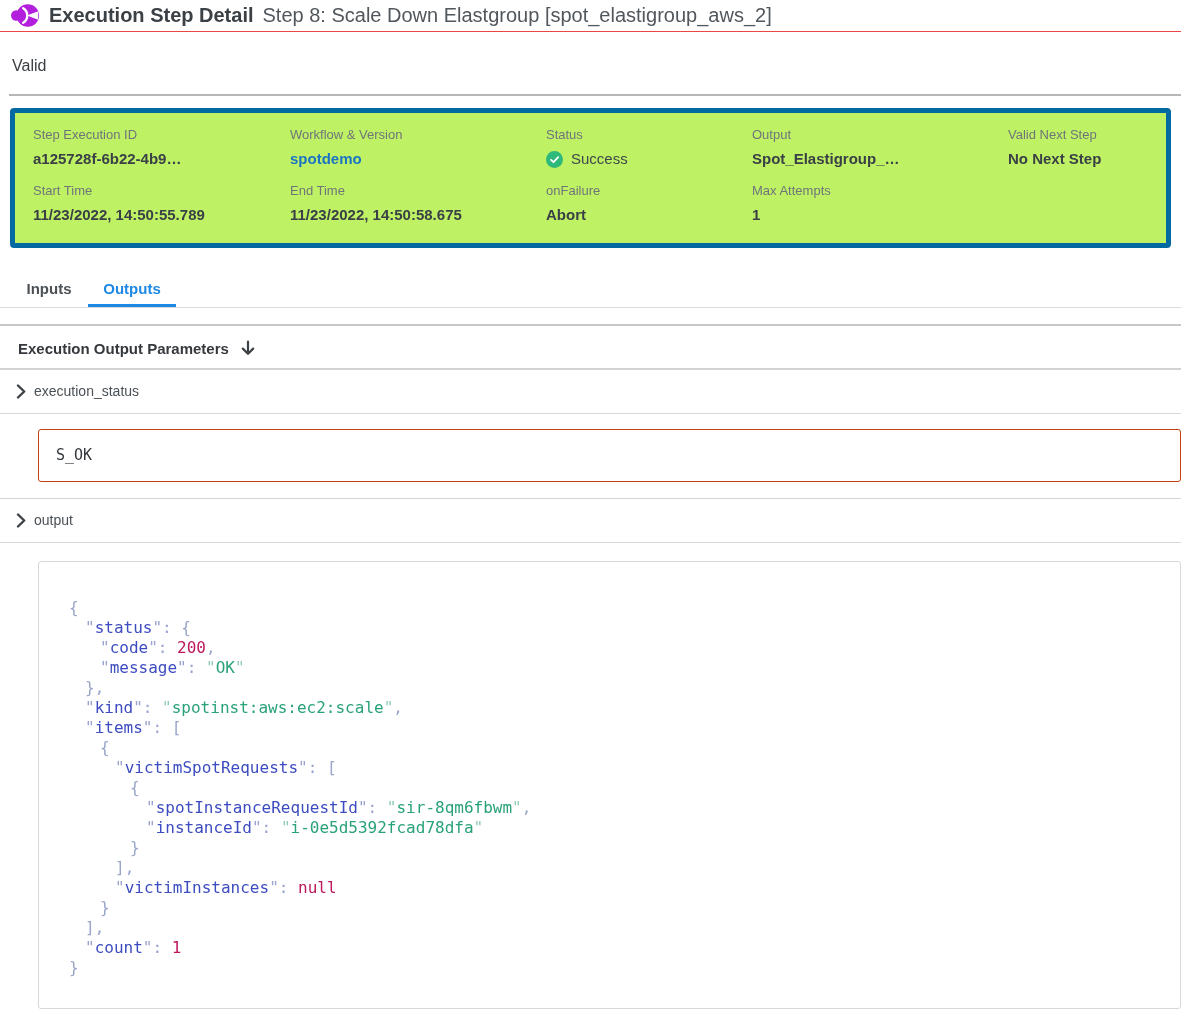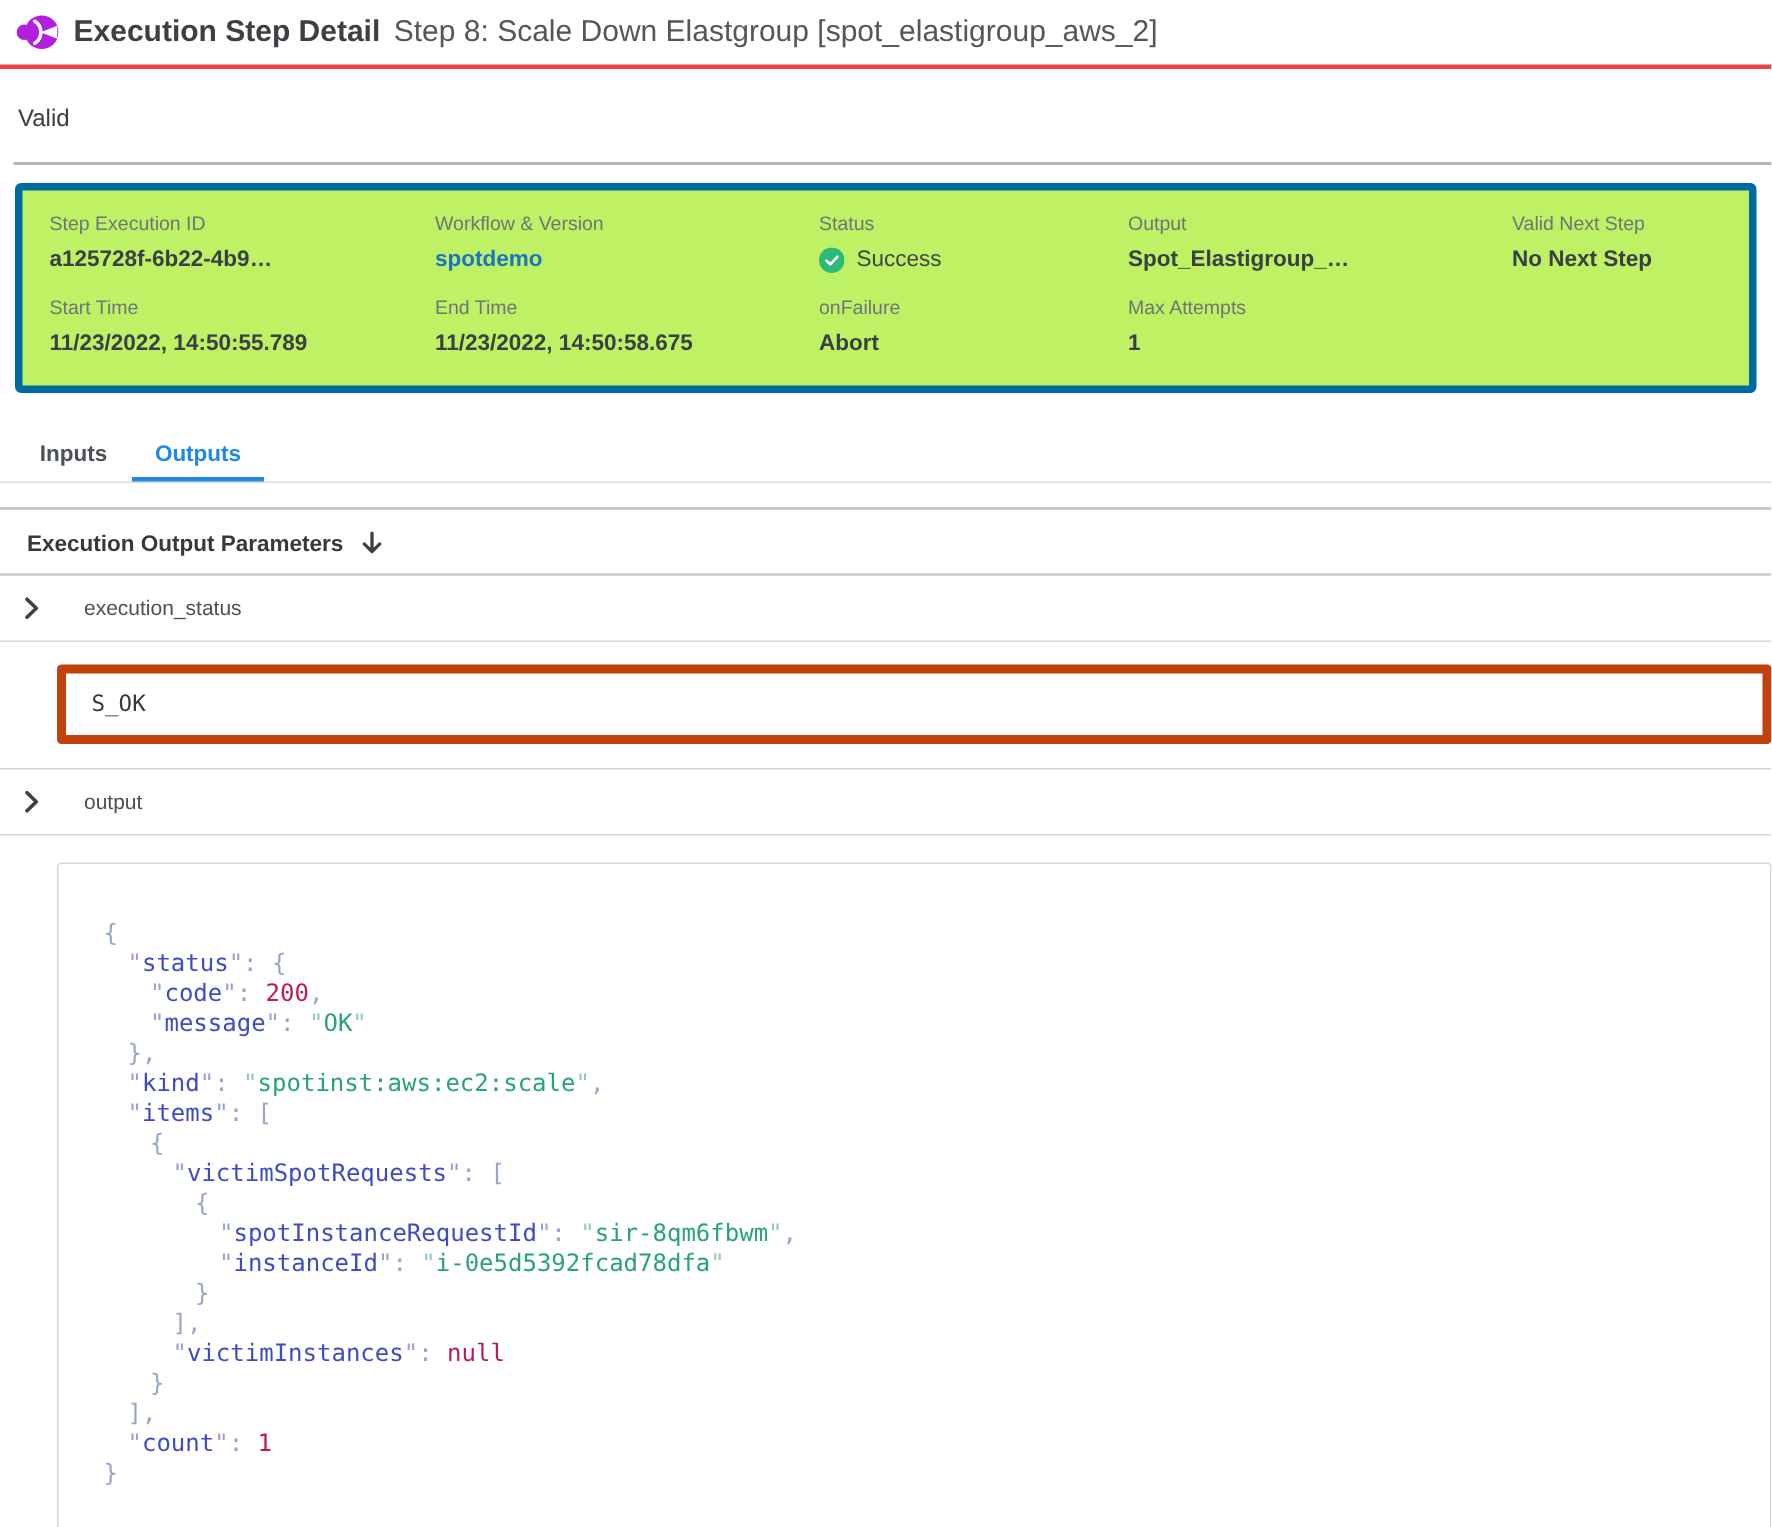--- a/index.html
+++ b/index.html
@@ -3,21 +3,21 @@
 <meta charset="utf-8">
 <style>
   * { margin:0; padding:0; box-sizing:border-box; }
   html,body { background:#fff; }
   body {
     width:1181px; height:1018px; overflow:hidden;
     font-family:"Liberation Sans", sans-serif;
     color:#3a4046;
   }
   
-  .header { height:46px; display:flex; align-items:center; padding-left:11px; border-bottom:3px solid #ef4444; }
+  .header { height:32px; display:flex; align-items:center; padding-left:11px; border-bottom:1px solid #ef4444; }
   .logo { width:28px; height:27px; display:inline-flex; flex:0 0 auto; }
   .page-title { font-size:20px; font-weight:700; color:#3b4045; margin-left:10px; white-space:nowrap; }
   .page-subtitle { font-size:20px; font-weight:400; color:#51575c; margin-left:9px; white-space:nowrap; }
 
   
   .info-heading { font-size:16px; color:#393e43; margin:25px 0 19px 12px; }
   .divider-a { height:2px; background:#b6b6b6; margin-left:9px; }
   .info-card {
     margin:12px 10px 0; border:5px solid #0369a1; border-radius:4px; background:#bef264;
     padding:14px 0 18px 18px;
@@ -33,27 +33,27 @@
   .tabs { display:flex; padding-left:10px; border-bottom:1px solid #dbdbdb; margin-top:24px; }
   .tab { min-width:78px; text-align:center; padding:8px 0 10px; font-size:15px; font-weight:700; color:#4b5156; cursor:pointer; }
   .tab.active { min-width:88px; color:#1e88e5; border-bottom:3px solid #1e88e5; padding-bottom:7px; }
   .divider-b { height:2px; background:#c8c8c8; margin-top:16px; }
 
   
   .section-header { display:flex; align-items:center; gap:12px; padding:14px 18px 11px; border-bottom:2px solid #d2d2d2; }
   .section-title { font-size:15px; font-weight:700; color:#35393e; }
   .down-arrow { display:inline-flex; cursor:pointer; }
 
-  .param-row { display:flex; align-items:center; gap:30px; height:44px; padding-left:16px; border-bottom:1px solid #d7d7d7; cursor:pointer; }
+  .param-row { display:flex; align-items:center; gap:8px; height:44px; padding-left:16px; border-bottom:1px solid #d7d7d7; cursor:pointer; }
   .chev { display:inline-flex; }
   .param-name { font-size:14px; color:#4a5055; }
 
   .value-section { border-bottom:1px solid #d3d3d3; padding:15px 0 16px; }
   .value-box {
-    margin-left:38px; height:53px; border:6px solid #c2410c; border-radius:3px;
+    margin-left:38px; height:53px; border:1px solid #c2410c; border-radius:3px;
     display:flex; align-items:center; padding-left:17px;
     font-family:"DejaVu Sans Mono", monospace; font-size:15px; color:#33383d;
   }
 
   .code-section { padding:18px 0 0 38px; }
   .code-box {
     border:1px solid #d8d8d8; border-radius:3px;
     padding:36px 20px 30px 0;
     font-family:"DejaVu Sans Mono", monospace; font-size:16px; line-height:20px;
     background:#fff;

